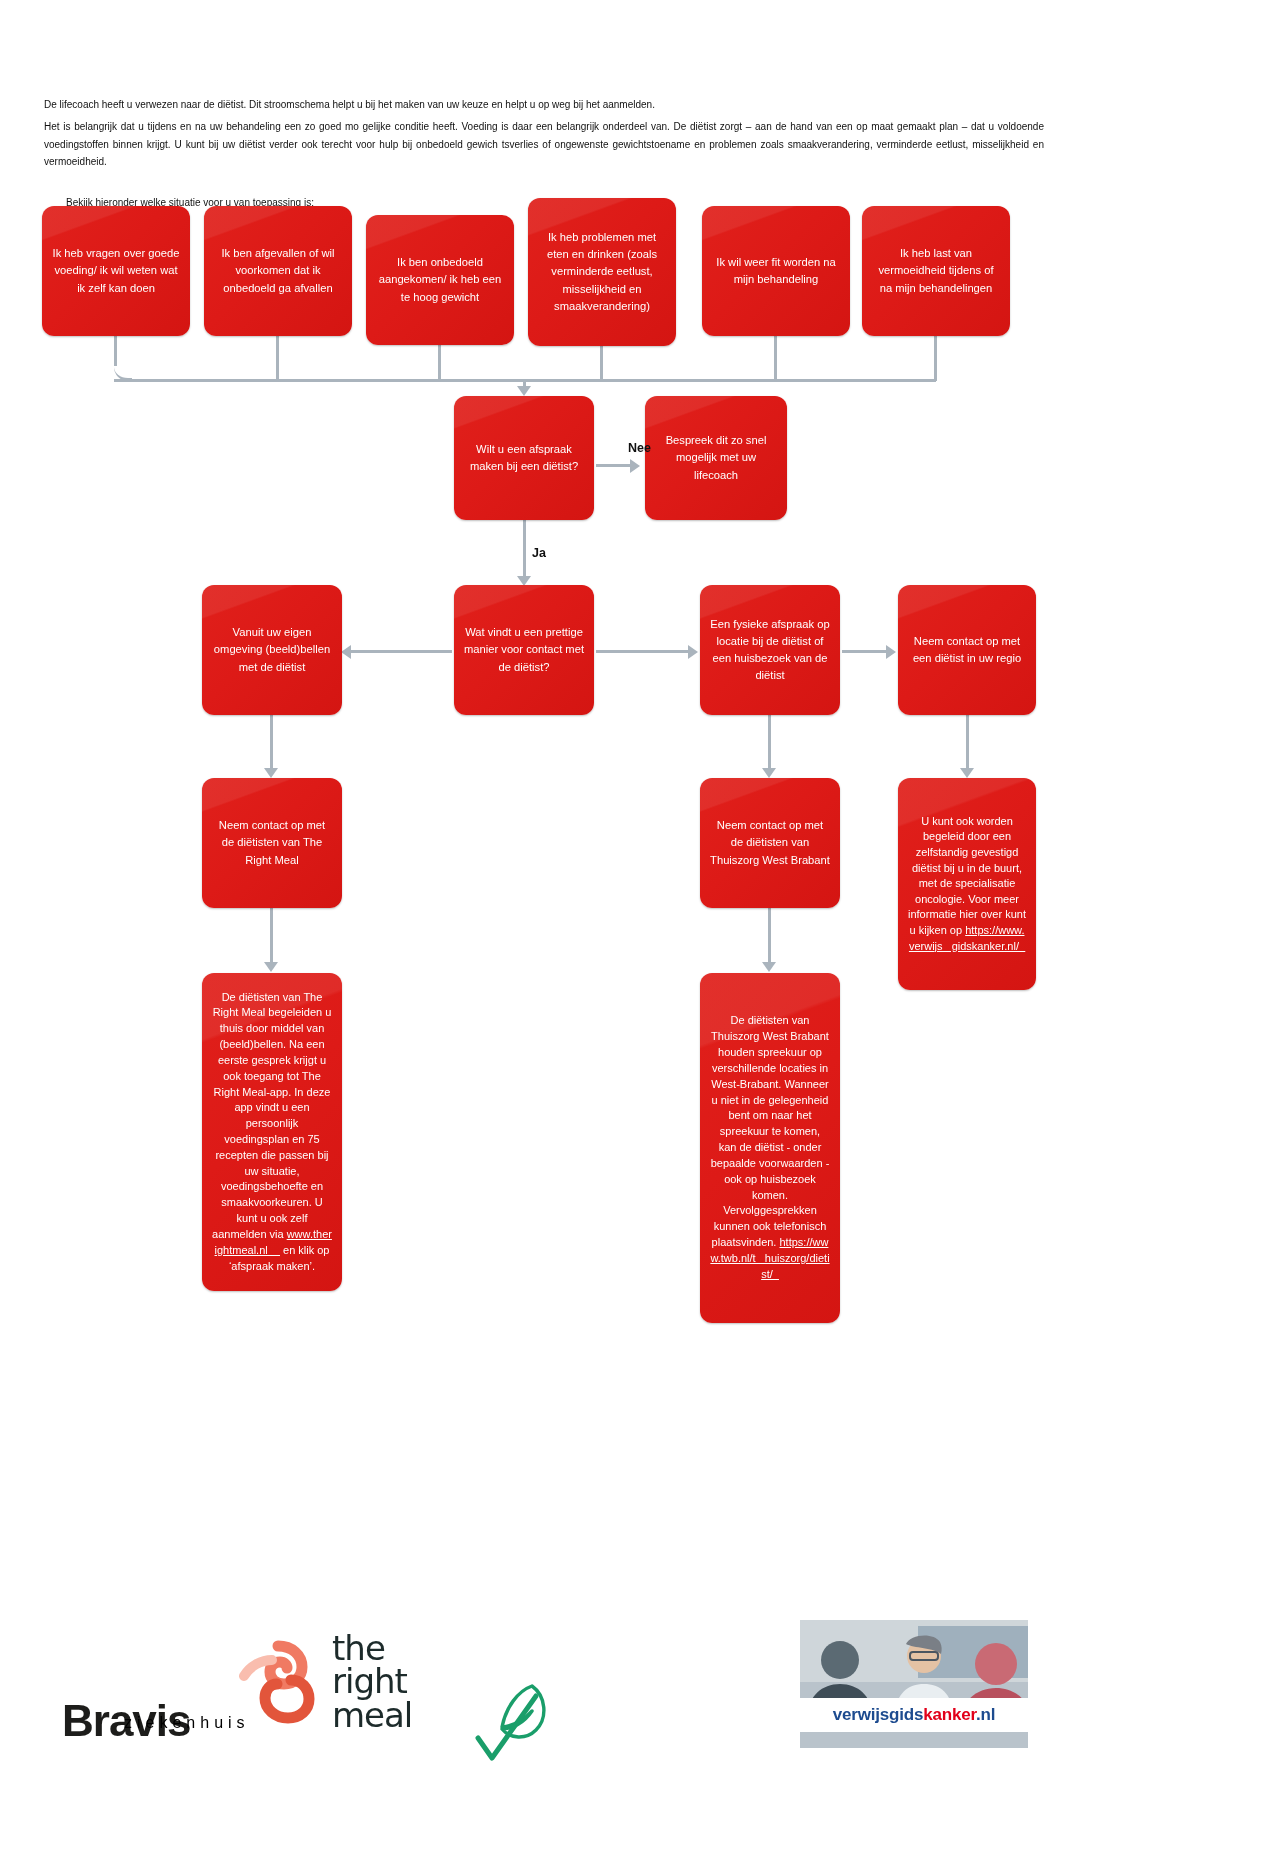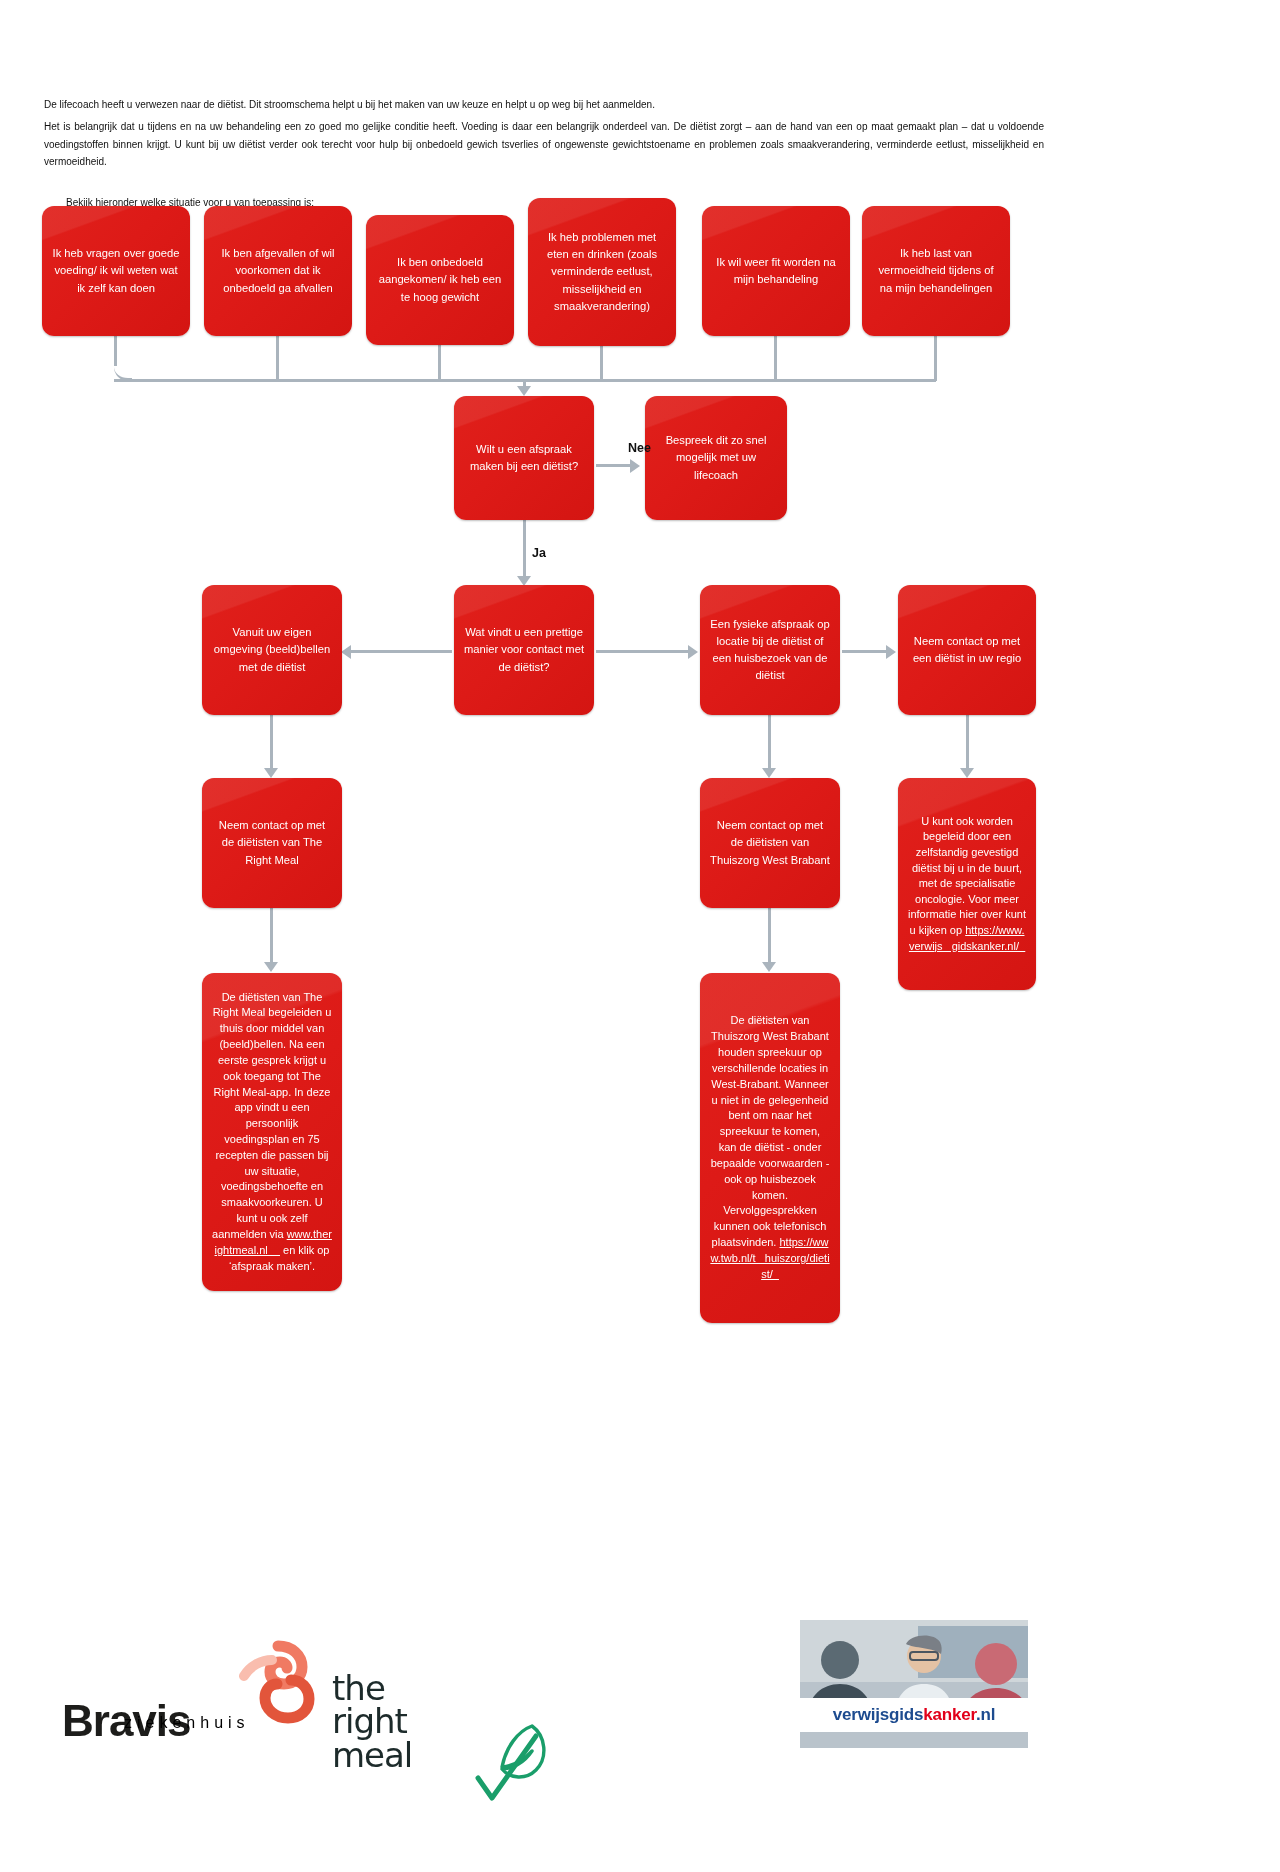--- a/index.html
+++ b/index.html
@@ -90,21 +90,21 @@
     font-family:"Liberation Sans", sans-serif;
     font-size:44px; font-weight:bold; color:#1d1d1b; letter-spacing:-1px;
     position:absolute; left:0; top:22px;margin-top:36px;
   }
   .bravis-sub {
     position:absolute; left:62px; top:76px;
     font-size:16px; letter-spacing:5px; color:#000000; font-weight:normal;
   }
   .bravis-swirl { position:absolute; left:172px; top:-2px; }
 
-  .logo-trm { position:absolute; left:332px; top:22px; width:210px; height:130px;margin-top:40px; }
+  .logo-trm { position:absolute; left:332px; top:22px; width:210px; height:130px; }
   .trm-word {
     font-size:34px; line-height:0.98; color:#1d2b2b; font-weight:normal;
     font-family:"DejaVu Sans", sans-serif; letter-spacing:-1px;
   }
   .trm-leaf { position:absolute; right:-16px; bottom:-4px; }
 
   .logo-twb { position:absolute; left:556px; top:18px; width:260px; height:140px; }
   .twb-word {
     position:absolute; left:120px; top:28px;
     font-size:58px; font-weight:bold; color:#c6168d;

